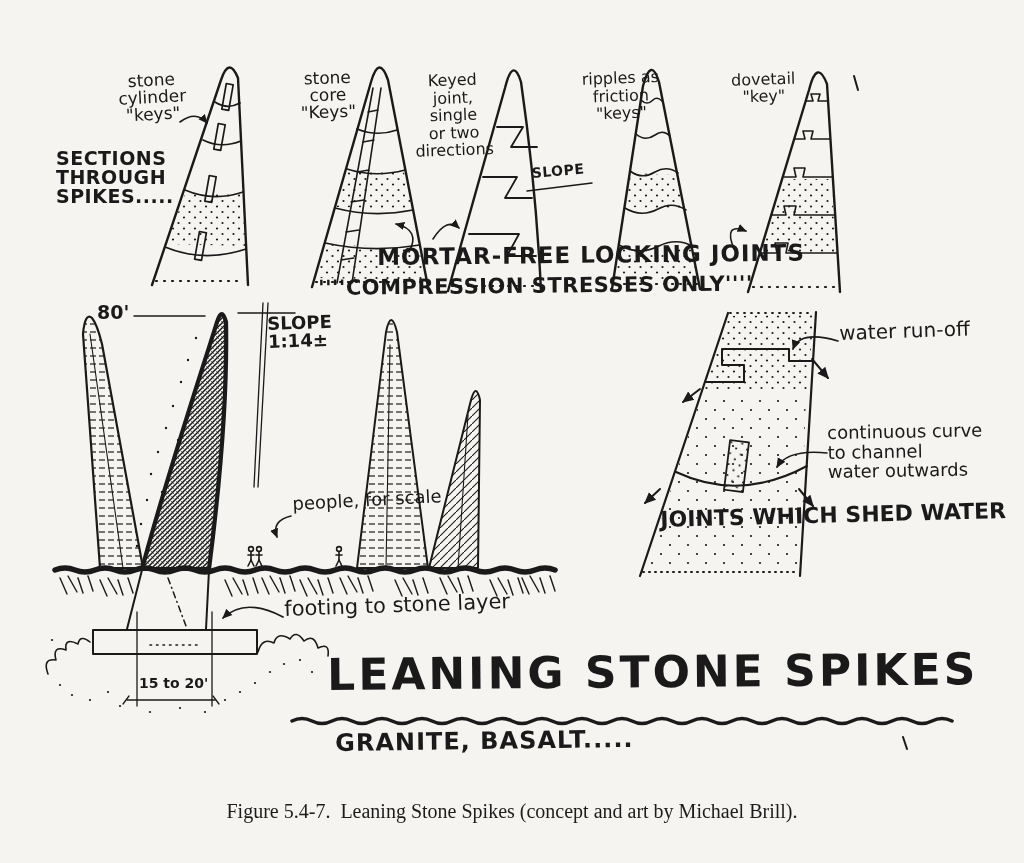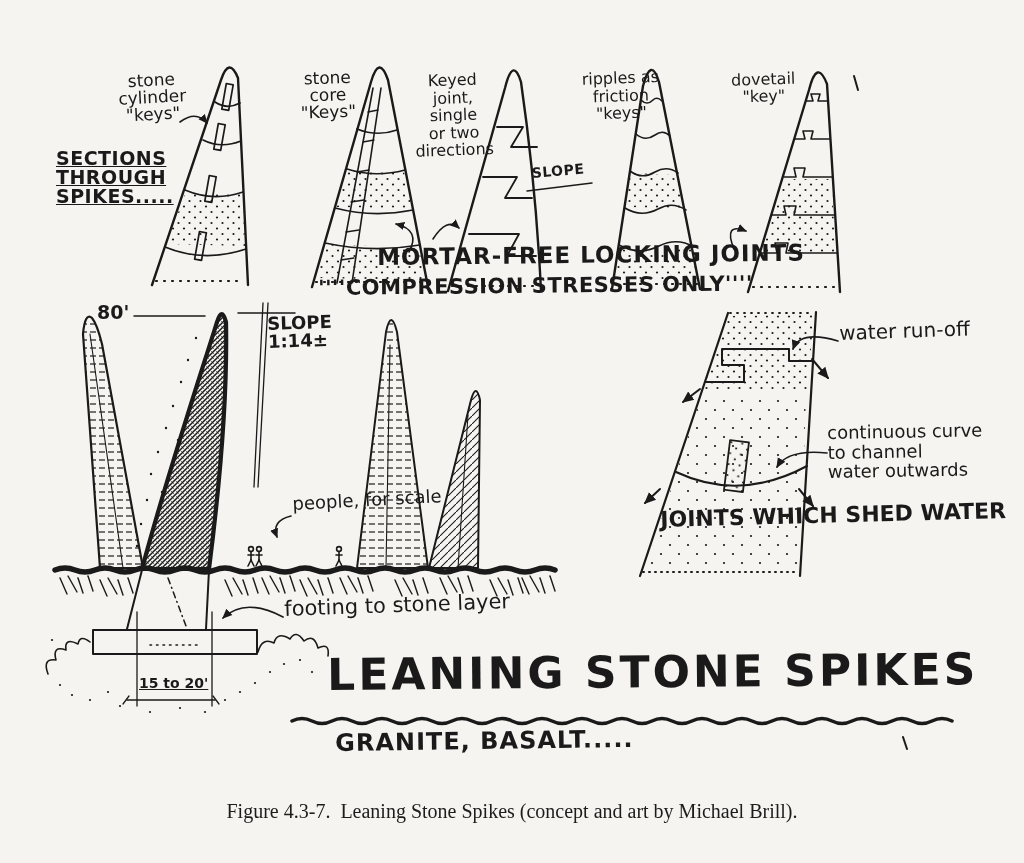--- a/index.html
+++ b/index.html
@@ -4,33 +4,33 @@
 <style>
   html,body{margin:0;padding:0;}
   body{background:#e9e9e7;font-family:"DejaVu Sans",sans-serif;}
   .page{position:relative;width:1024px;height:863px;background:#f5f4f1;overflow:hidden;}
   .sketch{position:absolute;left:0;top:0;}
   .lbl{position:absolute;color:#1a1a1a;white-space:pre-line;transform-origin:left top;}
   .hand{font-family:"DejaVu Sans",sans-serif;font-size:17px;line-height:17px;}
   .marker{font-family:"DejaVu Sans",sans-serif;font-weight:bold;}
   .ctr{text-align:center;}
   .lbl-stone-cylinder{left:112px;top:74px;width:78px;transform:rotate(-3deg);}
-  .lbl-sections{left:56px;top:149px;font-size:19px;line-height:19px;letter-spacing:.5px;text-decoration:underline;}
+  .lbl-sections{left:56px;top:149px;font-size:19px;line-height:19px;letter-spacing:.5px;}
   .lbl-stone-core{left:290px;top:71px;width:74px;transform:rotate(-2deg);}
   .lbl-keyed{left:406px;top:73px;width:92px;font-size:16px;line-height:17.5px;transform:rotate(-2deg);}
   .lbl-slope-sm{left:531px;top:165px;font-size:14px;transform:rotate(-5deg);letter-spacing:.5px;}
   .lbl-ripples{left:572px;top:71px;width:96px;font-size:16px;line-height:17.5px;transform:rotate(-2deg);}
   .lbl-dovetail{left:724px;top:72px;width:78px;font-size:16px;transform:rotate(-2deg);}
   .lbl-banner1{left:377px;top:244px;font-size:23px;letter-spacing:1px;transform:rotate(-0.6deg);}
   .lbl-banner2{left:318px;top:276px;font-size:21px;letter-spacing:.5px;transform:rotate(-0.6deg);}
   .lbl-70{left:97px;top:301px;font-size:19px;}
   .lbl-slope-ratio{left:267px;top:315px;font-size:18px;line-height:18px;transform:rotate(-2deg);}
   .lbl-people{left:292px;top:495px;font-size:18px;transform:rotate(-3deg);}
   .lbl-footing{left:284px;top:601px;font-size:21px;transform:rotate(-2deg);}
-  .lbl-1520{left:139px;top:675px;font-size:14px;text-decoration:underline;}
+  .lbl-1520{left:139px;top:675px;font-size:14px;}
   .lbl-runoff{left:839px;top:325px;font-size:20px;transform:rotate(-2deg);}
   .lbl-curve{left:827px;top:423px;font-size:18px;line-height:19.5px;transform:rotate(-1deg);}
   .lbl-shed{left:660px;top:507px;font-size:22px;transform:rotate(-1.5deg);}
   .lbl-title{left:327px;top:649px;font-size:44px;letter-spacing:3px;transform:rotate(-0.5deg);}
   .lbl-materials{left:335px;top:729px;font-size:24px;letter-spacing:1px;transform:rotate(-0.8deg);}
   .lbl-caption{left:0;right:0;top:800px;text-align:center;font-family:"Liberation Serif",serif;
                font-size:20px;white-space:pre;color:#1c1c1c;}
 </style>
 </head>
 <body>
@@ -326,14 +326,14 @@
 
   <div class="lbl hand lbl-runoff">water run-off</div>
   <div class="lbl hand lbl-curve">continuous curve
 to channel
 water outwards</div>
   <div class="lbl marker lbl-shed">JOINTS WHICH SHED WATER</div>
 
   <div class="lbl marker lbl-title">LEANING STONE SPIKES</div>
   <div class="lbl marker lbl-materials">GRANITE, BASALT.....</div>
 
-  <div class="lbl lbl-caption">Figure 4.3-7.  Leaning Stone Spikes (concept and art by Michael Brill).</div>
+  <div class="lbl lbl-caption">Figure 5.4-7.  Leaning Stone Spikes (concept and art by Michael Brill).</div>
 </div>
 
 </body></html>

